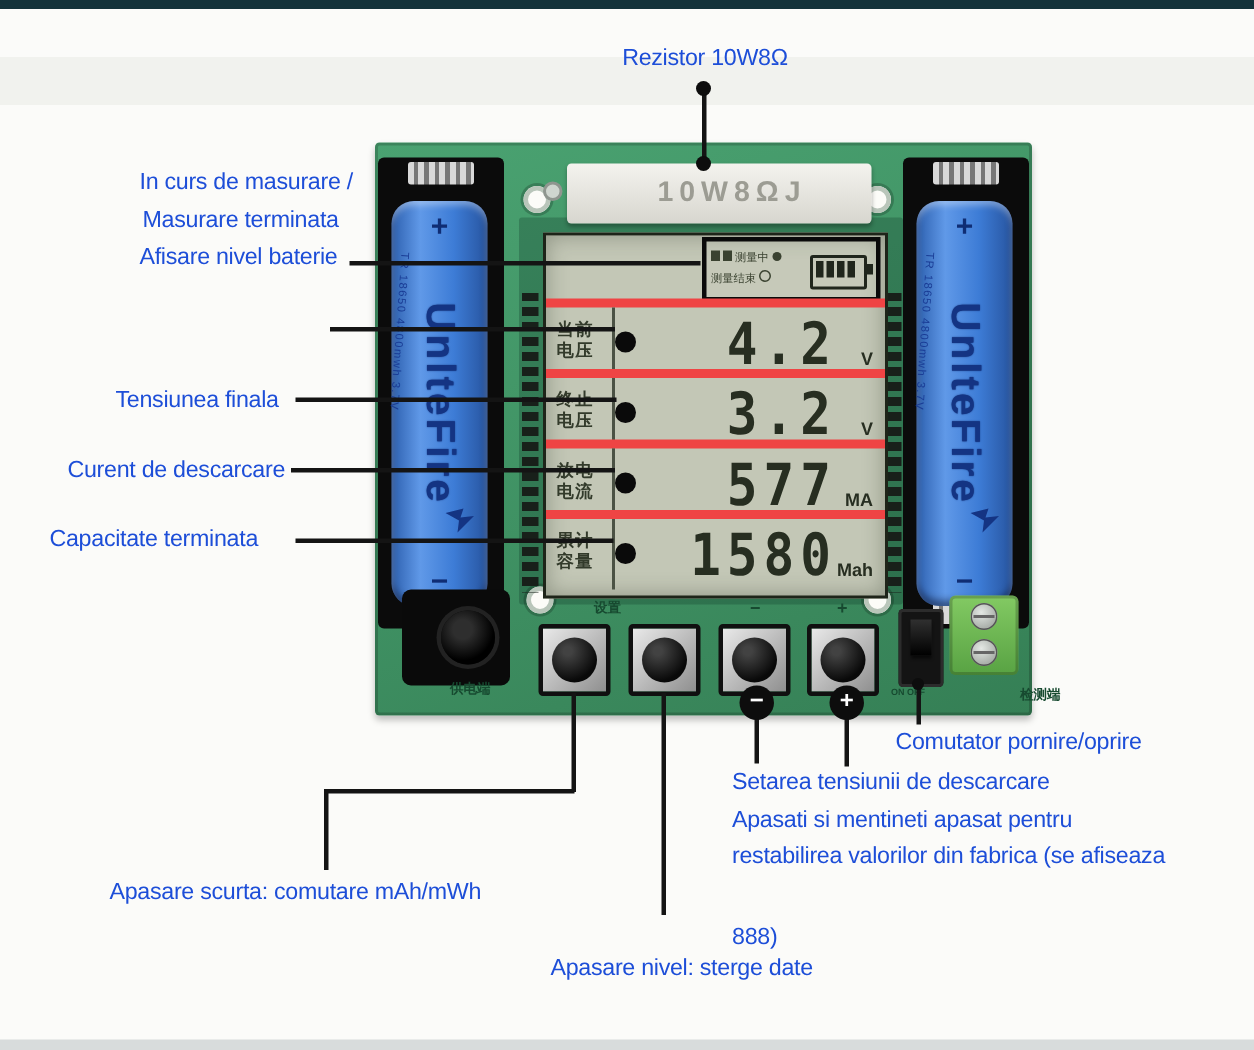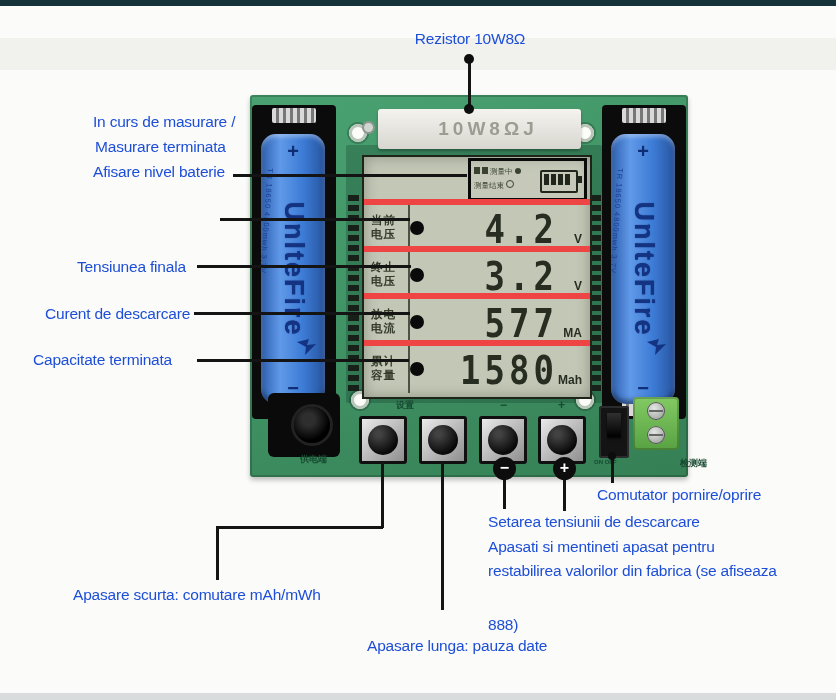--- a/index.html
+++ b/index.html
@@ -254,16 +254,16 @@
   <div class="lbl" style="left:488px;top:538px;">Apasati si mentineti apasat pentru</div>
   <div class="lbl" style="left:488px;top:562px;">restabilirea valorilor din fabrica (se afiseaza</div>
   <div class="lbl" style="left:488px;top:586px;margin-top:30px;">888)</div>
 
   <div class="vl" style="left:381px;top:462px;height:66px;"></div>
   <div class="hl" style="left:216px;top:526px;width:167px;"></div>
   <div class="vl" style="left:216px;top:526px;height:54px;"></div>
   <div class="lbl" style="left:73px;top:586px;">Apasare scurta: comutare mAh/mWh</div>
 
   <div class="vl" style="left:441px;top:462px;height:148px;"></div>
-  <div class="lbl" style="left:367px;top:637px;">Apasare lunga: pauza date</div>
+  <div class="lbl" style="left:367px;top:637px;">Apasare nivel: sterge date</div>
 
   <div class="botbar"></div>
 </div>
 
 </body></html>

